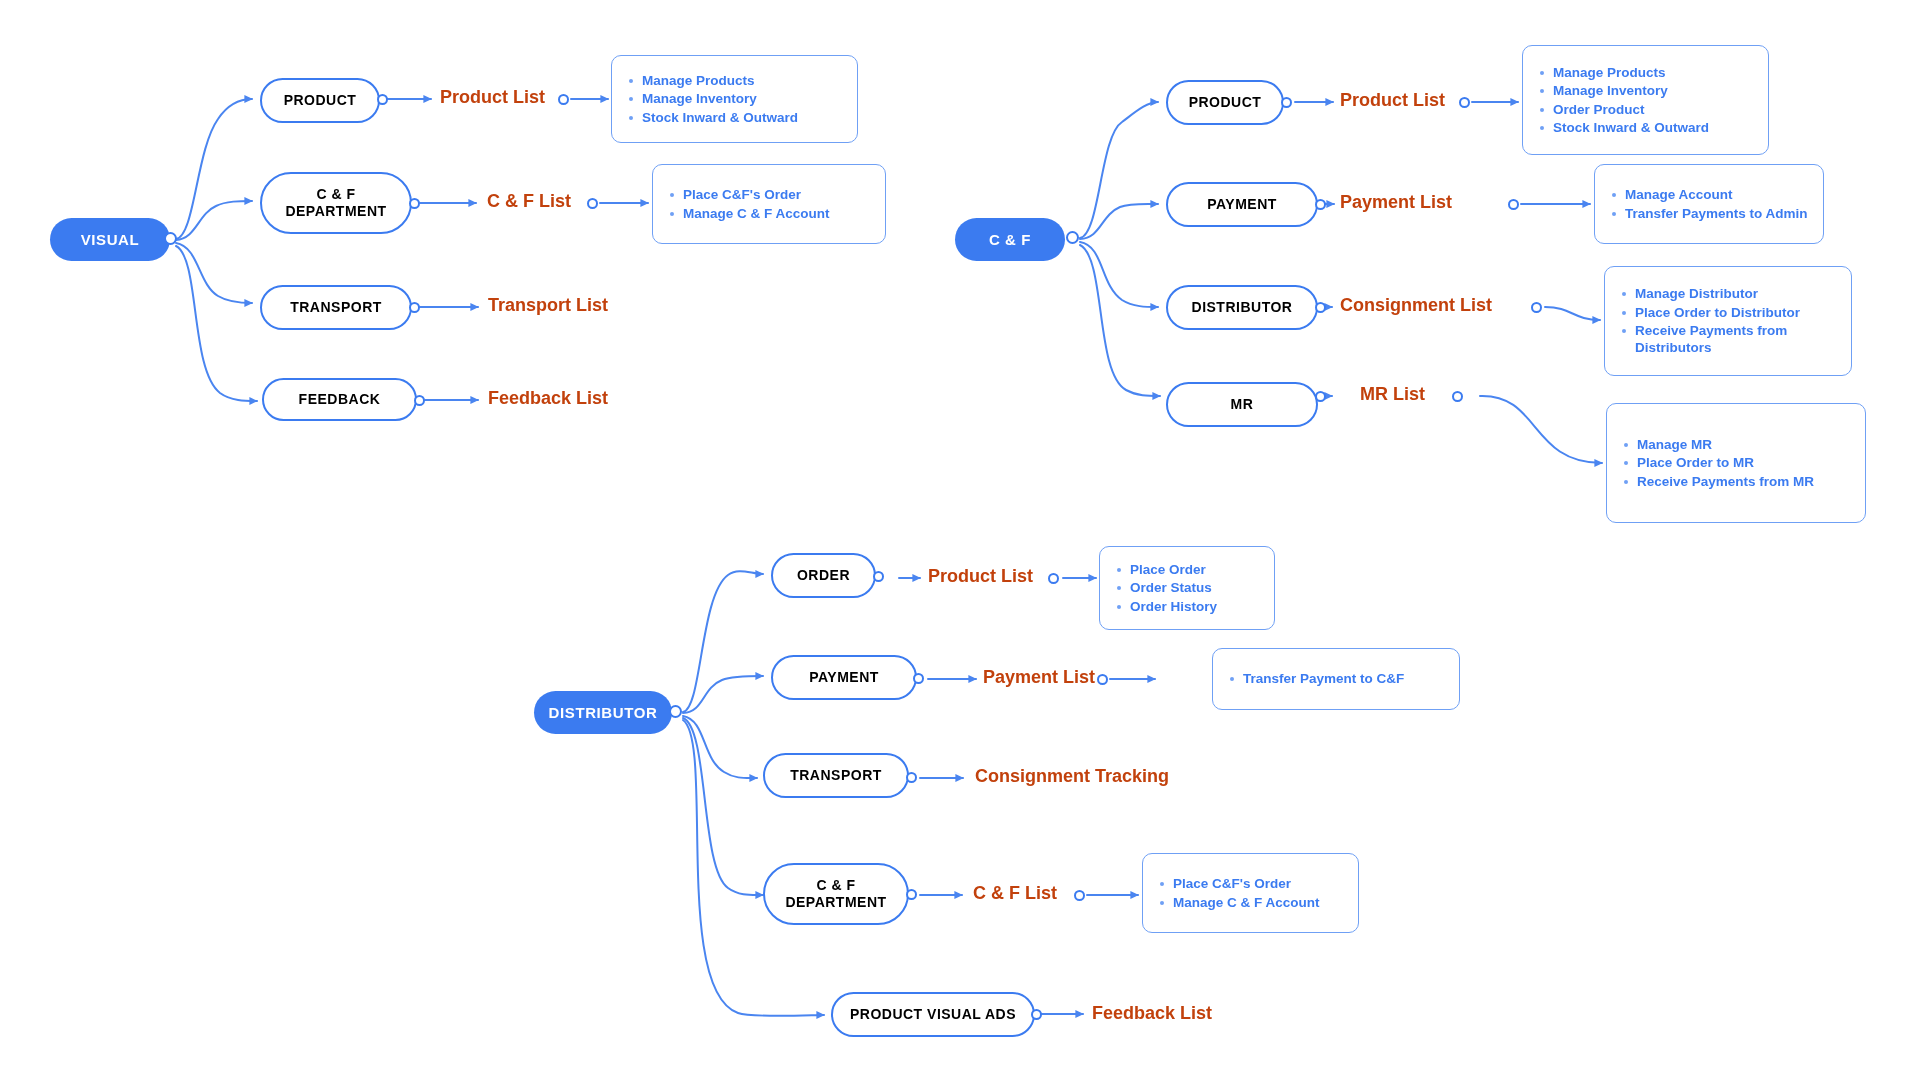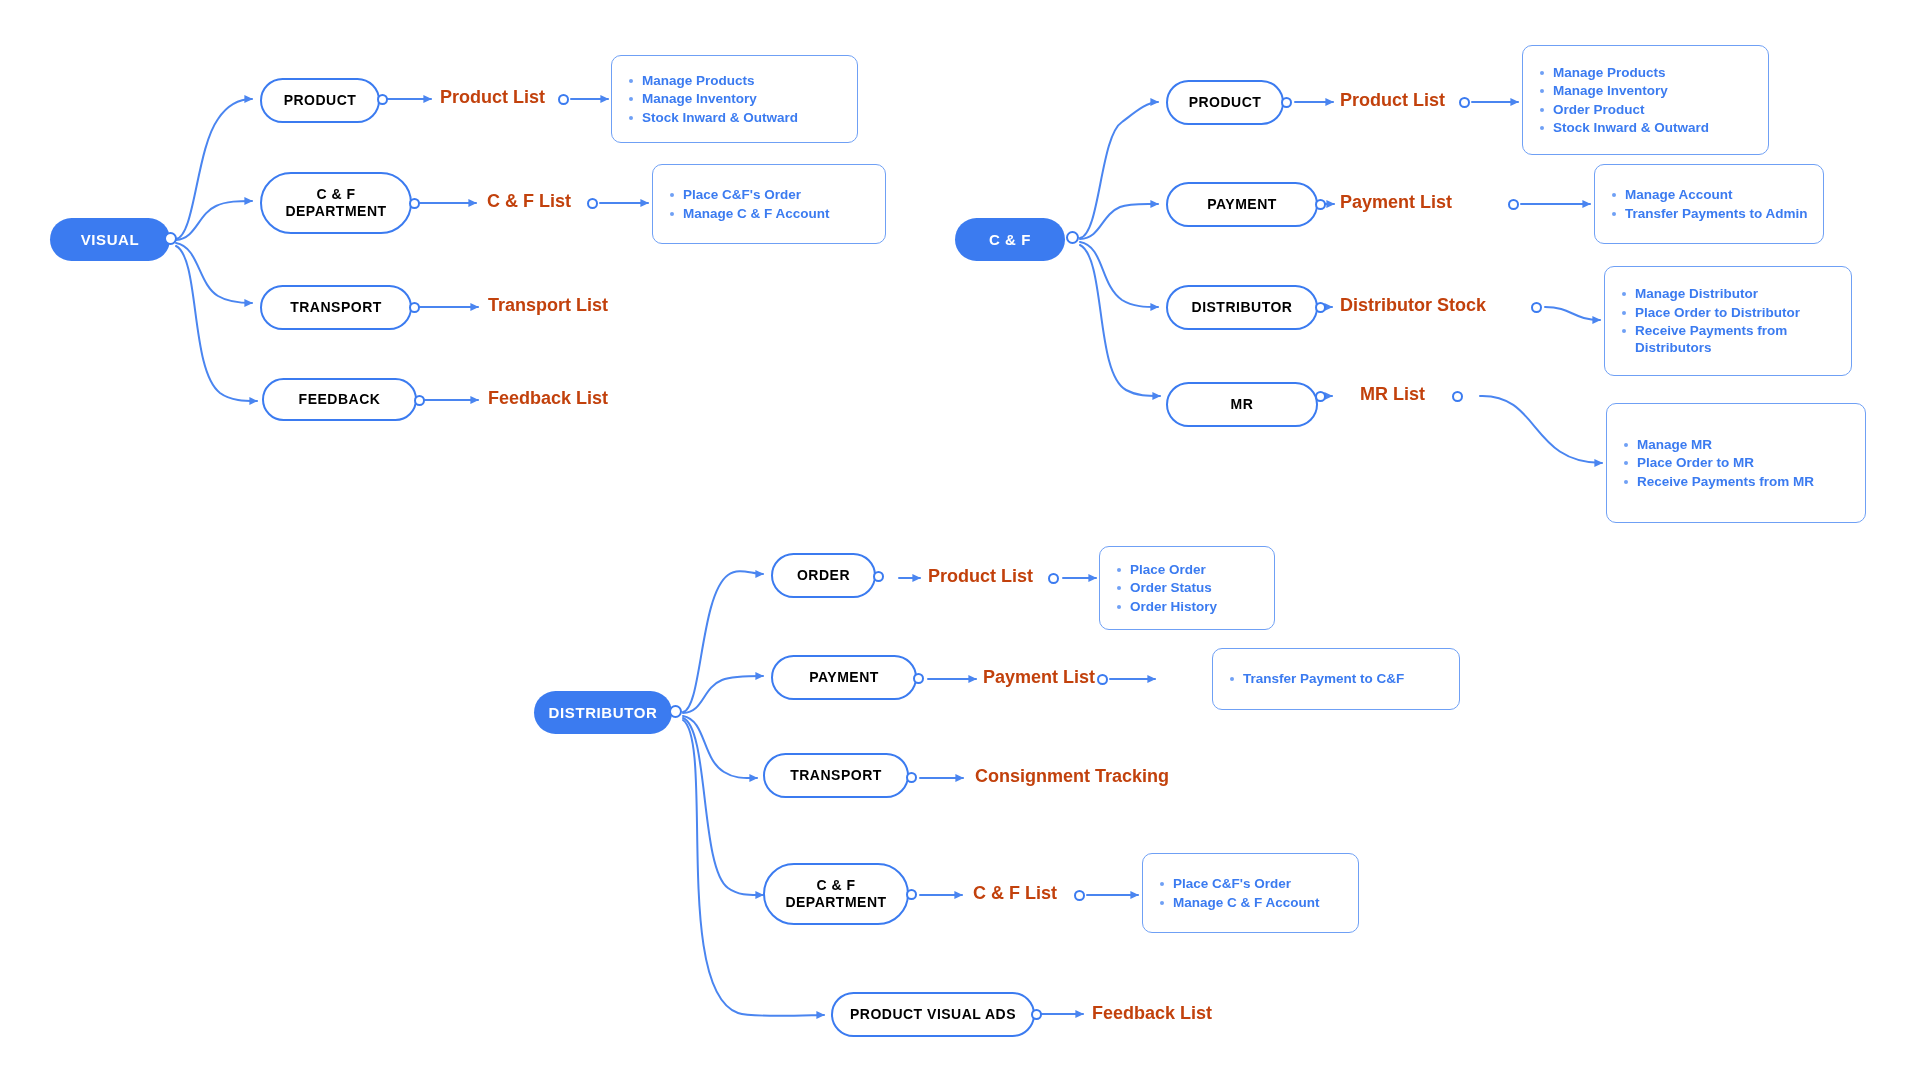--- a/index.html
+++ b/index.html
@@ -272,21 +272,21 @@
     <span>Product List</span>
   </div>
   <div class="dot sm" style="left:1459px; top:97px;"></div>
 
   <div class="leaf-label" style="left:1340px; top:193px; font-size:18px;">
     <span>Payment List</span>
   </div>
   <div class="dot sm" style="left:1508px; top:199px;"></div>
 
   <div class="leaf-label" style="left:1340px; top:296px; font-size:18px;">
-    <span>Distributor Stock</span>
+    <span>Consignment List</span>
   </div>
   <div class="dot sm" style="left:1531px; top:302px;"></div>
 
   <div class="leaf-label" style="left:1360px; top:385px; font-size:18px;">
     <span>MR List</span>
   </div>
   <div class="dot sm" style="left:1452px; top:391px;"></div>
 
   <div class="detail-box" style="left:1522px; top:45px; width:247px; height:110px; font-size:13.5px;">
     <ul>

